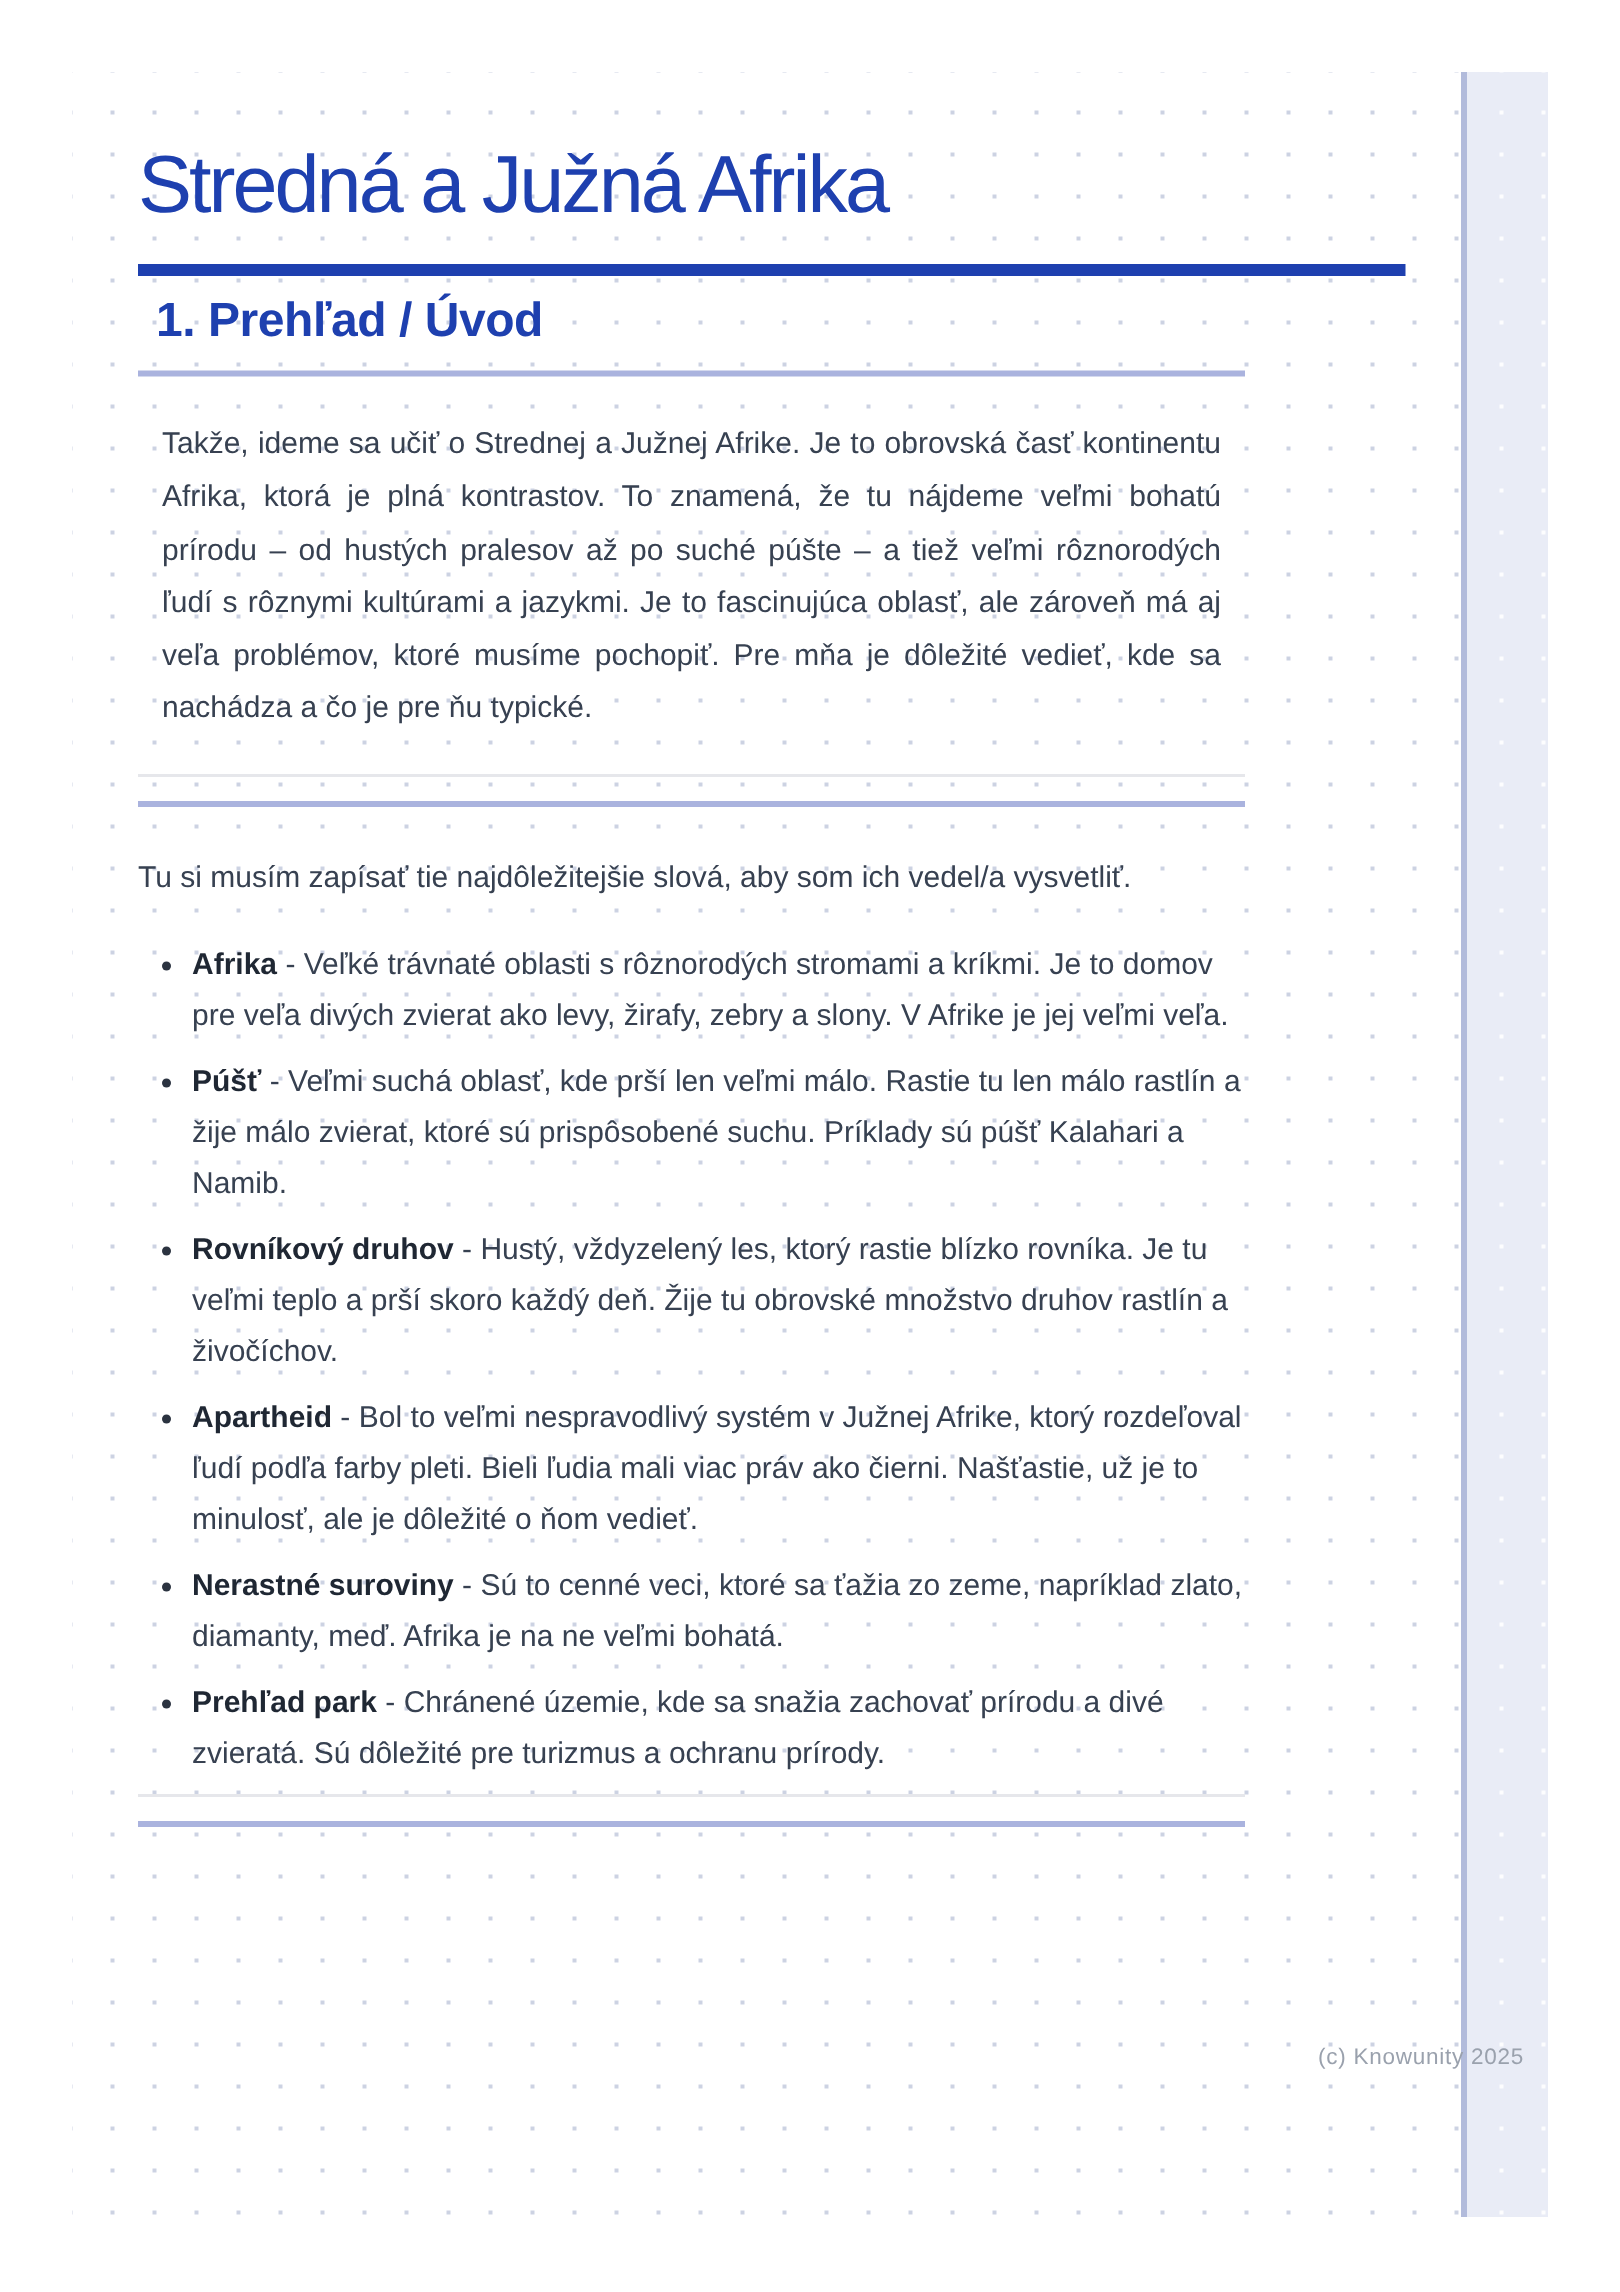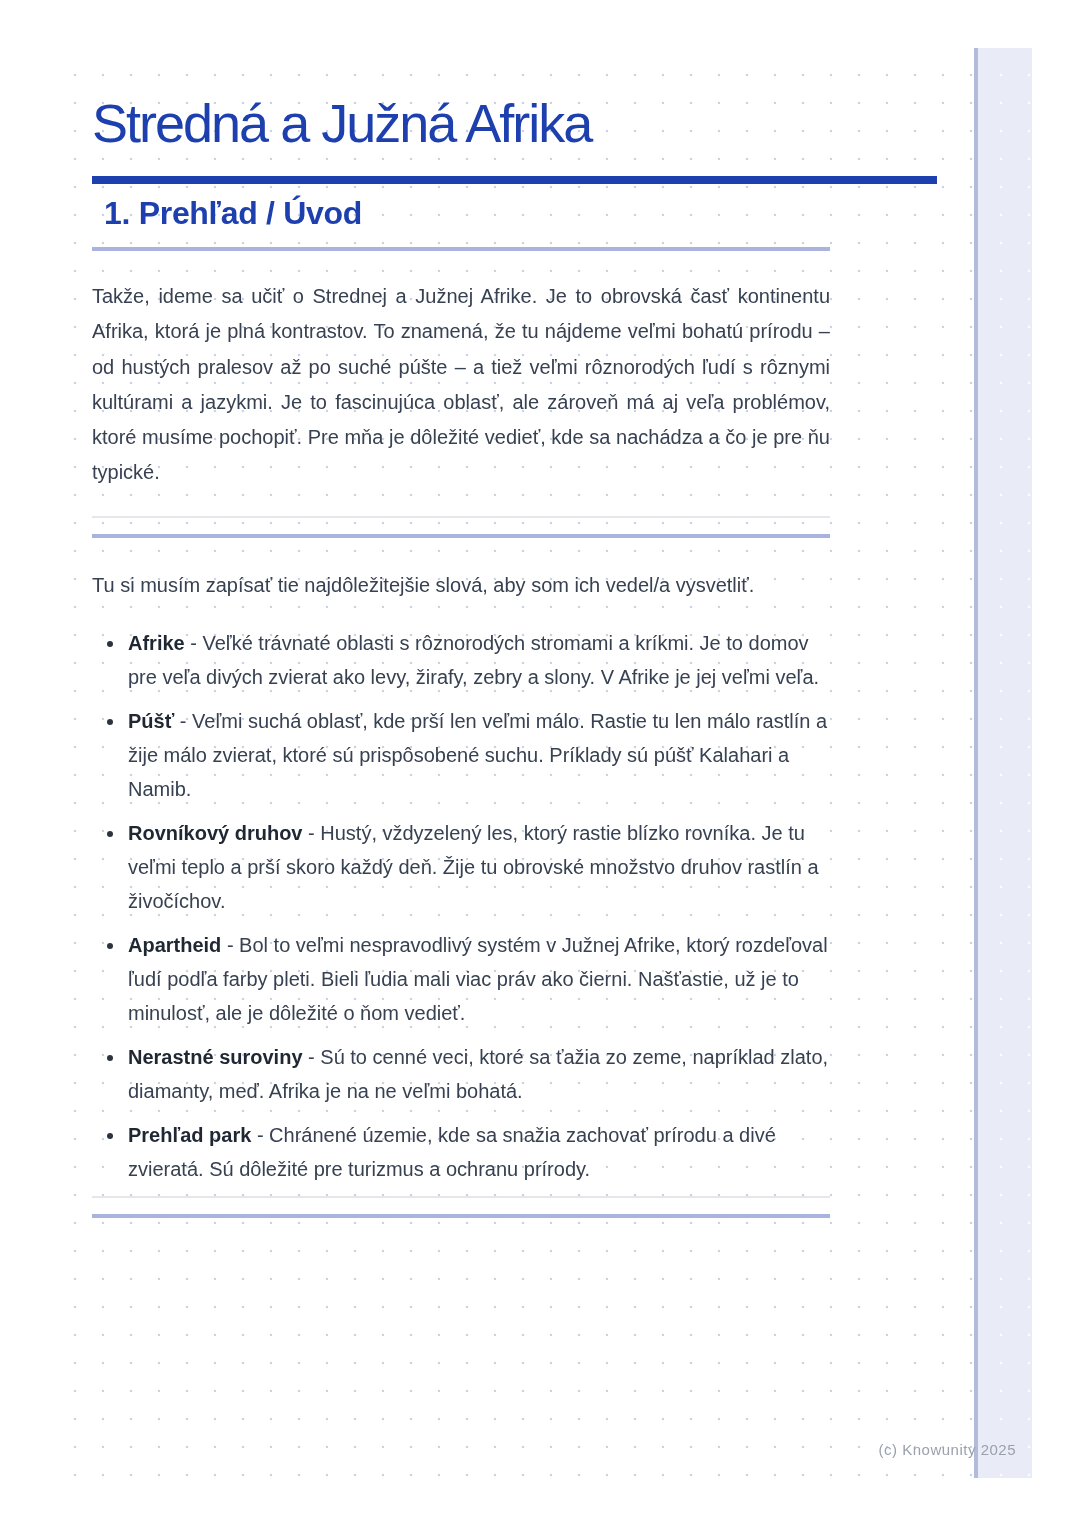--- a/index.html
+++ b/index.html
@@ -50,39 +50,39 @@
     margin:12px;font-size:32px;line-height:1.1;font-weight:800;
     letter-spacing:-0.3px;color:var(--accent);
   }
   .mt-overview{margin-top:50px;}
   .mt-terms{margin-top:52px;}
   .mt-detail{margin-top:48px;}
   .heading-rule{
     margin-top:16px;width:738px;height:4px;background:var(--underline);
   }
   p.body-text{
-    margin:28px 0 0;font-size:20px;line-height:1.76;text-align:justify;
+    margin:28px 16px 0;font-size:20px;line-height:1.76;text-align:justify;
   }
   p.intro-text{
     margin:30px 0 16px;font-size:20px;line-height:1.76;
   }
   .divider{height:2px;background:var(--divider);width:738px;}
   .divider-1{margin-top:26px;}
   .divider-2{margin-top:6px;}
   ul.terms{
     margin:22px 0 0;padding:0 0 0 34px;list-style:disc outside;
   }
   ul.terms li{
     margin:0 0 10px;padding-left:2px;
     font-size:20px;line-height:1.7;
   }
   ul.terms li::marker{color:#2b3340;}
   .term{font-weight:700;color:#1f2733;}
   .watermark{
-    position:absolute;top:1441px;right:64px;z-index:5;
+    position:absolute;top:1363px;right:64px;z-index:5;
     font-size:15px;color:var(--watermark);letter-spacing:0.5px;
   }
 </style>
 </head>
 <body>
 
 <div class="dot-area"></div>
 <div class="side-strip"></div>
 
 <div class="content">
@@ -93,21 +93,21 @@
   <h2 class="section-heading mt-overview">1. Prehľad / Úvod</h2>
   <div class="heading-rule"></div>
   <p class="body-text">Takže, ideme sa učiť o Strednej a Južnej Afrike. Je to obrovská časť kontinentu Afrika, ktorá je plná kontrastov. To znamená, že tu nájdeme veľmi bohatú prírodu – od hustých pralesov až po suché púšte – a tiež veľmi rôznorodých ľudí s rôznymi kultúrami a jazykmi. Je to fascinujúca oblasť, ale zároveň má aj veľa problémov, ktoré musíme pochopiť. Pre mňa je dôležité vedieť, kde sa nachádza a čo je pre ňu typické.</p>
 
   <div class="divider divider-1"></div>
 
   <div class="heading-rule"></div>
   <p class="intro-text">Tu si musím zapísať tie najdôležitejšie slová, aby som ich vedel/a vysvetliť.</p>
 
   <ul class="terms">
-    <li><span class="term">Afrike</span> <span>- Veľké trávnaté oblasti s rôznorodých stromami a kríkmi. Je to domov pre veľa divých zvierat ako levy, žirafy, zebry a slony. V Afrike je jej veľmi veľa.</span></li>
+    <li><span class="term">Afrika</span> <span>- Veľké trávnaté oblasti s rôznorodých stromami a kríkmi. Je to domov pre veľa divých zvierat ako levy, žirafy, zebry a slony. V Afrike je jej veľmi veľa.</span></li>
     <li><span class="term">Púšť</span> <span>- Veľmi suchá oblasť, kde prší len veľmi málo. Rastie tu len málo rastlín a žije málo zvierat, ktoré sú prispôsobené suchu. Príklady sú púšť Kalahari a Namib.</span></li>
     <li><span class="term">Rovníkový druhov</span> <span>- Hustý, vždyzelený les, ktorý rastie blízko rovníka. Je tu veľmi teplo a prší skoro každý deň. Žije tu obrovské množstvo druhov rastlín a živočíchov.</span></li>
     <li><span class="term">Apartheid</span> <span>- Bol to veľmi nespravodlivý systém v Južnej Afrike, ktorý rozdeľoval ľudí podľa farby pleti. Bieli ľudia mali viac práv ako čierni. Našťastie, už je to minulosť, ale je dôležité o ňom vedieť.</span></li>
     <li><span class="term">Nerastné suroviny</span> <span>- Sú to cenné veci, ktoré sa ťažia zo zeme, napríklad zlato, diamanty, meď. Afrika je na ne veľmi bohatá.</span></li>
     <li><span class="term">Prehľad park</span> <span>- Chránené územie, kde sa snažia zachovať prírodu a divé zvieratá. Sú dôležité pre turizmus a ochranu prírody.</span></li>
   </ul>
 
   <div class="divider divider-2"></div>
 
   <div class="heading-rule"></div>

